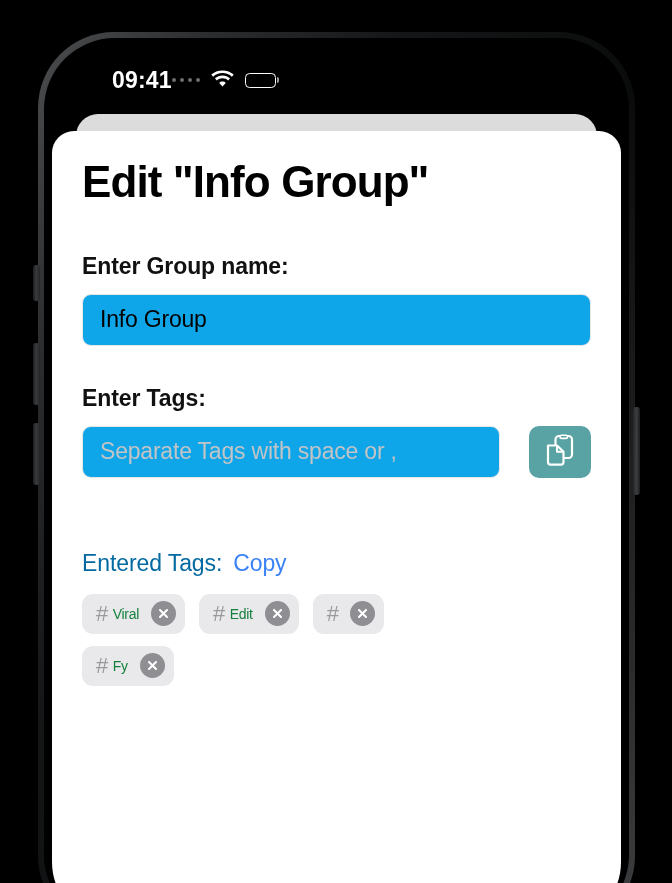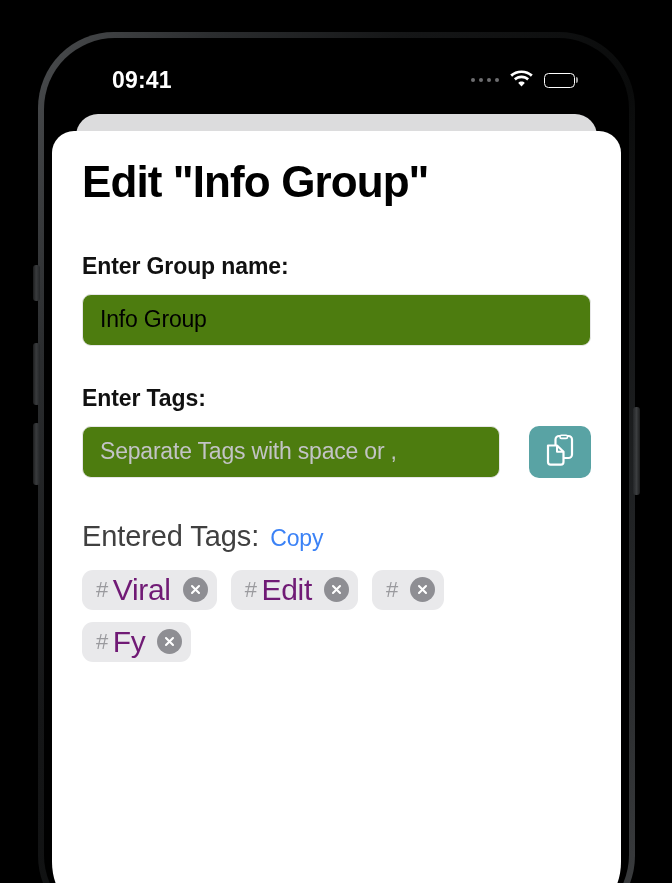--- a/index.html
+++ b/index.html
@@ -64,21 +64,21 @@
                background: linear-gradient(90deg, #242628 0%, #3c3e40 50%, #1b1c1d 100%); }
 
   
   #status-bar {
     position: absolute;
     left: 0; top: 0;
     width: 569px;
     height: 58px;
     display: flex;
     align-items: center;
-    justify-content: space-between;
+    justify-content: flex-start;
     padding: 10px 46px 0 60px;
     color: #ffffff;
     z-index: 6;
   }
   #status-time {
     font-size: 23px;
     font-weight: bold;
     letter-spacing: 0.2px;
     color: #ffffff;
   }
@@ -176,21 +176,21 @@
   }
   #group-name-label { margin-top: 47px; }
   #tags-label       { margin-top: 39px; }
 
   .text-input {
     width: 100%;
     height: 52px;
     margin-top: 14px;
     border: 1px solid #e7e7e8;
     border-radius: 9px;
-    background: #4d7c0f;
+    background: #0ea5e9;
     padding: 0 17px;
     font-family: "Liberation Sans", sans-serif;
     font-size: 23px;
     color: #000000;
     letter-spacing: -0.2px;
     outline: none;
   }
   .text-input::placeholder { color: #c3c4c6; }
 
   #tags-row {
@@ -215,23 +215,24 @@
   }
 
   
   #entered-tags-header {
     margin-top: 42px;
     display: flex;
     align-items: baseline;
     gap: 11px;
   }
   #entered-tags-label {
-    font-size: 29px;
-    color: #404040;
+    font-size: 23px;
+    color: #0369a1;
     letter-spacing: -0.1px;
+    margin-top: 30px;
   }
   #copy-link {
     font-size: 23px;
     color: #3b82f6;
     cursor: pointer;
     letter-spacing: -0.1px;
   }
 
   #tag-chips {
     margin-top: 17px;
@@ -249,22 +250,22 @@
     border-radius: 11px;
     background: #e9e9eb;
     cursor: default;
   }
   .tag-hash {
     font-size: 22px;
     color: #9a9a9e;
     letter-spacing: -0.5px;
   }
   .tag-text {
-    font-size: 30px;
-    color: #701a75;
+    font-size: 14px;
+    color: #15803d;
     letter-spacing: -0.3px;
     margin-left: -3px;
   }
   .tag-remove {
     width: 25px; height: 25px;
     border-radius: 50%;
     background: #8e8e93;
     border: none;
     display: inline-flex;
     align-items: center;

